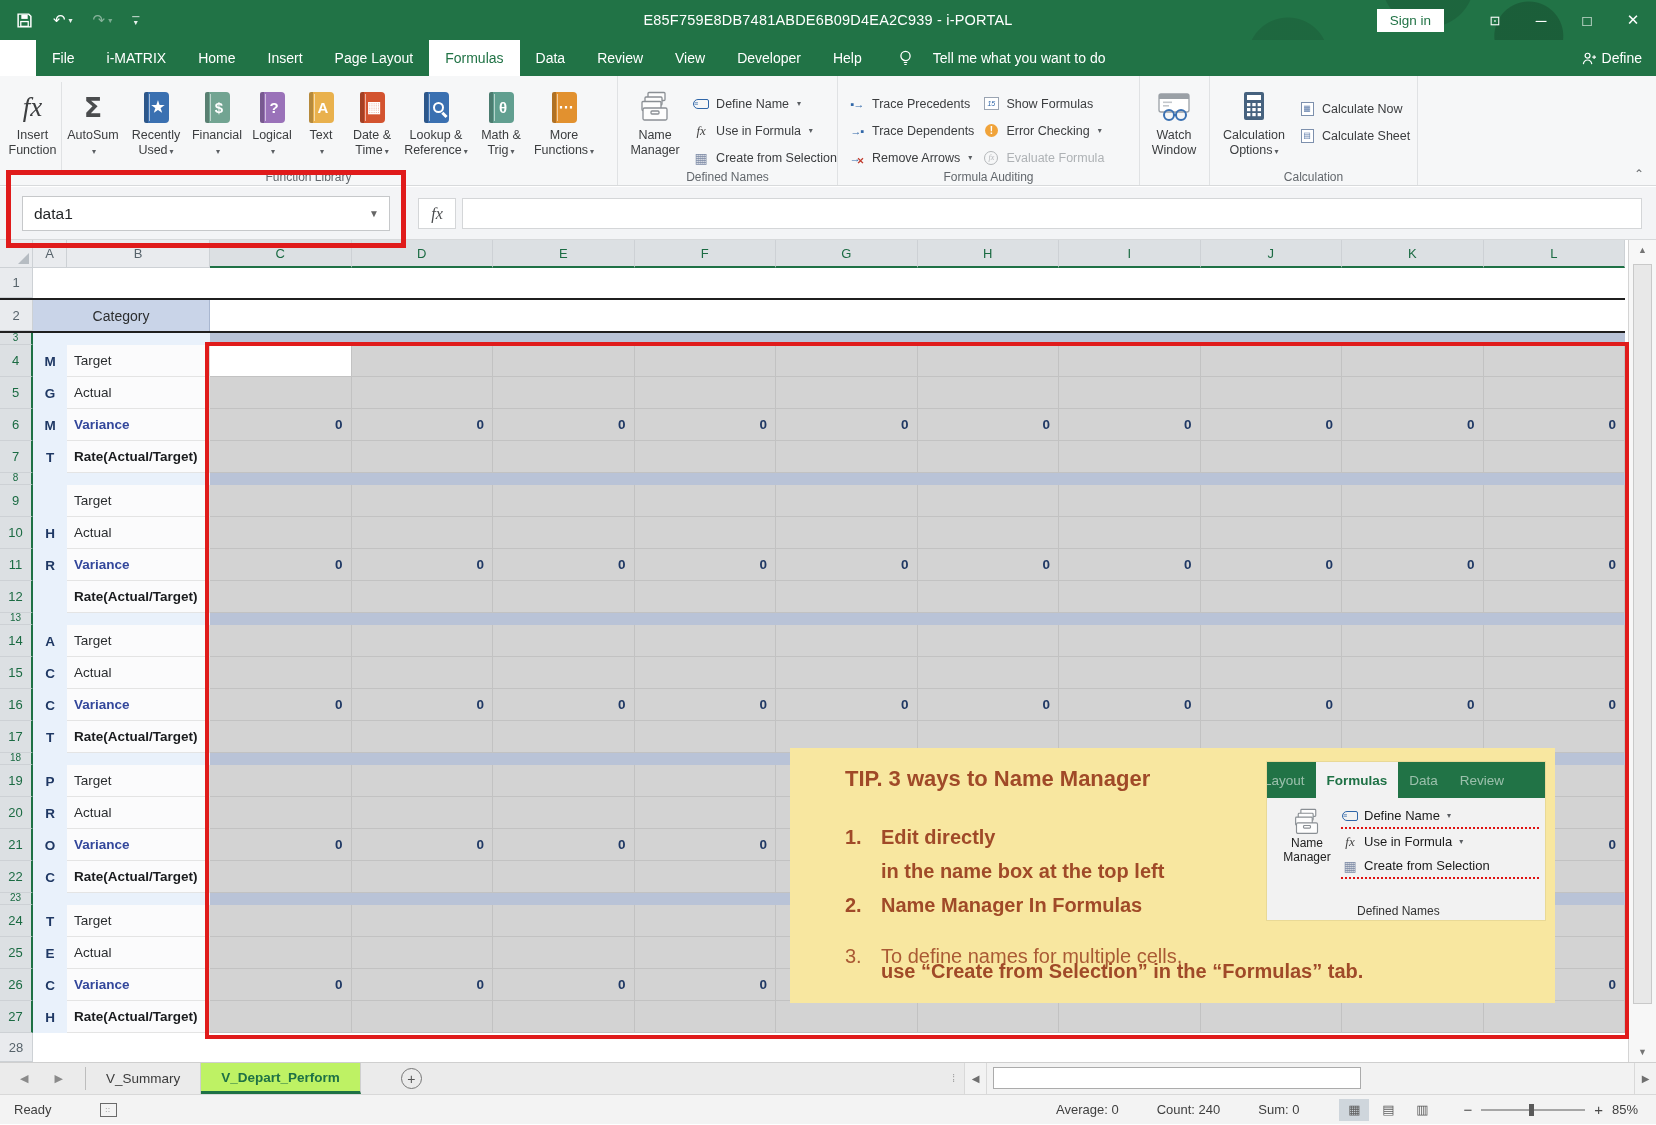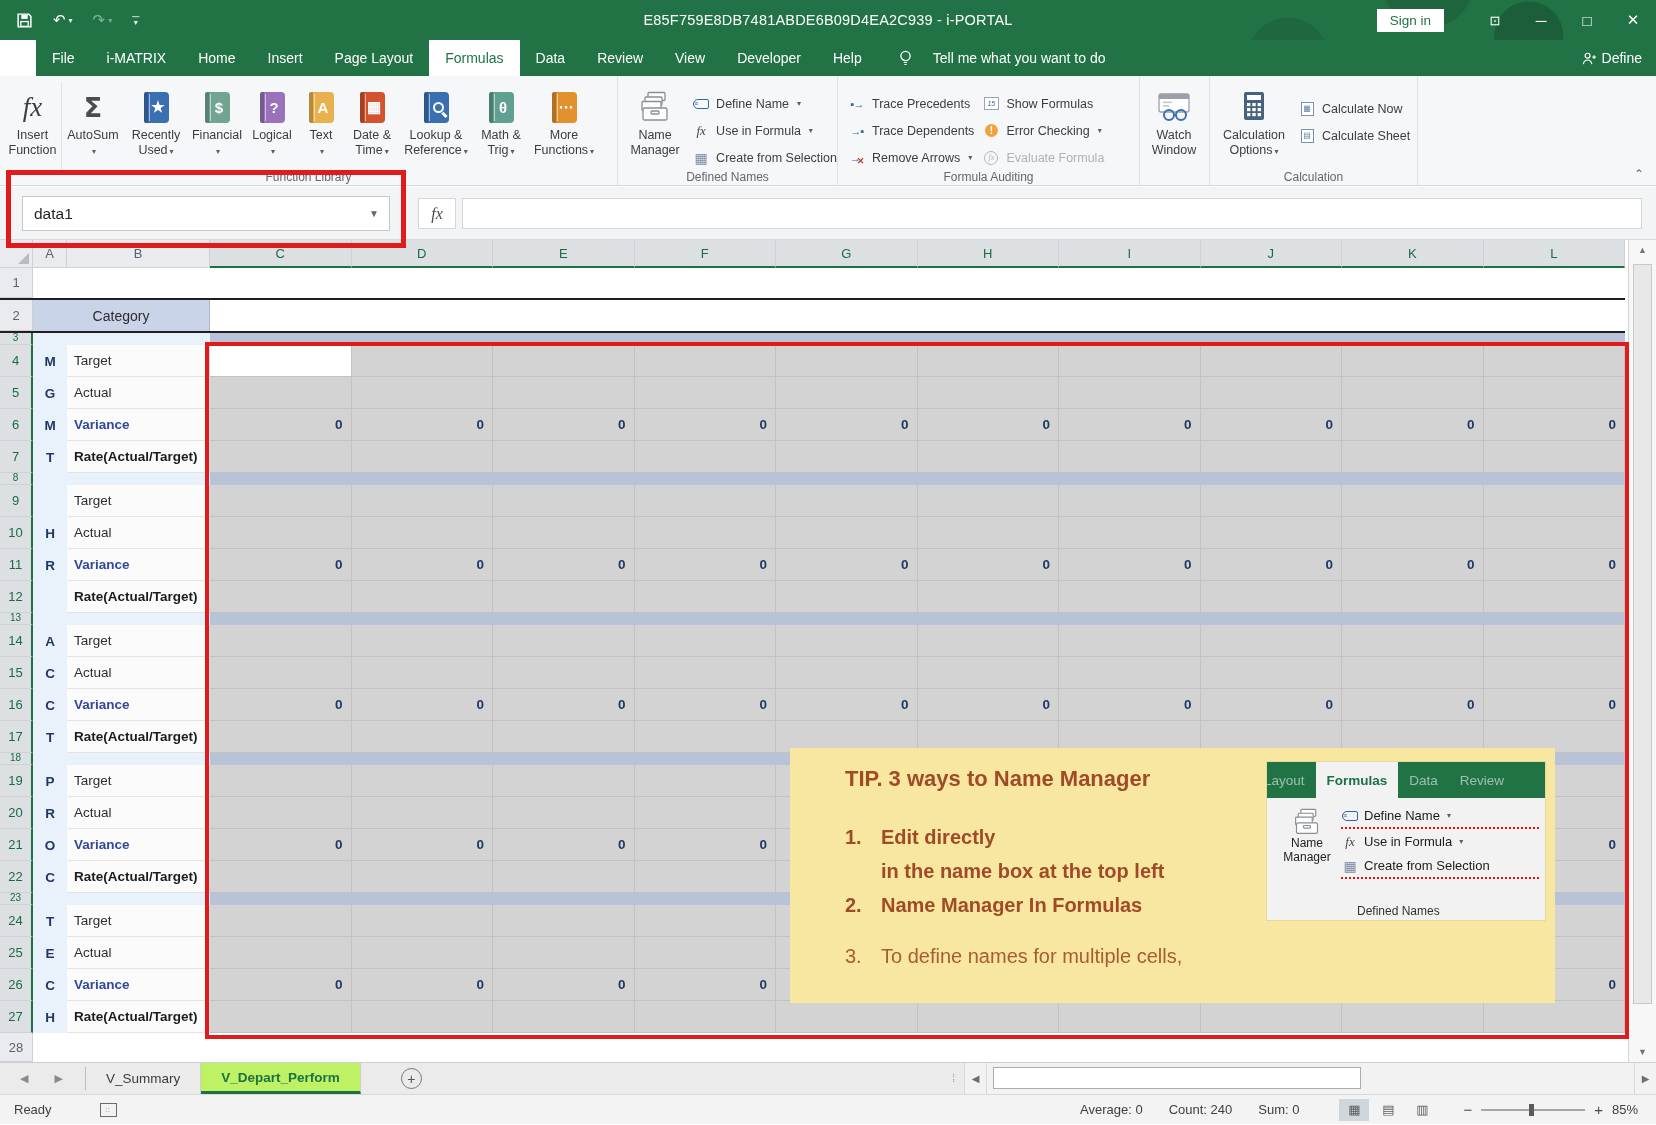--- a/index.html
+++ b/index.html
@@ -151,21 +151,21 @@
   .hsbtn{width:22px;height:100%;display:flex;align-items:center;justify-content:center;color:#6f6f6f;font-size:10px;background:#f2f2f2;border-left:1px solid #d9d9d9;}
   .hstrack{width:648px;height:100%;background:#f2f2f2;position:relative;border-left:1px solid #d9d9d9;}
   .hsthumb{position:absolute;left:6px;top:4px;height:22px;width:368px;background:#fff;border:1px solid #ababab;}
 
   
   .statusbar{position:absolute;left:0;top:1094px;width:100%;height:30px;background:#f3f3f3;border-top:1px solid #d8d8d8;
              display:flex;align-items:center;font-size:13px;color:#3f3f3f;}
   .ready{margin-left:14px;}
   .macroicon{width:17px;height:14px;border:1.3px solid #6a6a6a;margin-left:48px;display:flex;align-items:center;justify-content:center;font-size:7px;color:#6a6a6a;letter-spacing:1px;}
   .sright{margin-left:auto;display:flex;align-items:center;gap:26px;margin-right:18px;}
-  .aggs{display:flex;gap:26px;justify-content:center;}
+  .aggs{display:flex;gap:38px;justify-content:center;}
   .viewbtns{display:flex;gap:4px;margin-left:14px;}
   .vbtn{width:30px;height:22px;display:flex;align-items:center;justify-content:center;color:#5c5c5c;font-size:13px;}
   .vbtn.sel{background:#cfd6dc;}
   .zoomctl{display:flex;align-items:center;gap:9px;}
   .ztrack{width:104px;height:2px;background:#a6a6a6;position:relative;}
   .znotch{position:absolute;left:50%;top:-3px;width:1px;height:8px;background:#8a8a8a;}
   .zthumb{position:absolute;left:46%;top:-5px;width:5px;height:12px;background:#5a5a5a;}
   .zsign{font-size:15px;color:#4a4a4a;}
 </style>
 </head>
@@ -863,20 +863,21 @@
       <span class="vsarrow" style="bottom:0;">▼</span>
     </div>
   </div>
 
   <div class="tip">
     <div class="tiptitle">TIP. 3 ways to Name Manager</div>
     <div class="tipline" style="left:55px;top:78px;"><span class="tipnum">1.</span><span>Edit directly</span></div>
     <div class="tipline" style="left:91px;top:112px;">in the name box at the top left</div>
     <div class="tipline" style="left:55px;top:146px;"><span class="tipnum">2.</span><span>Name Manager In Formulas</span></div>
     <div class="tipline light" style="left:55px;top:185px;margin-top:12px;"><span class="tipnum">3.</span><span>To define names for multiple cells,</span></div>
+    <div class="tipline" style="left:91px;top:212px;">use “Create from Selection” in the “Formulas” tab.</div>
 
     <div class="miniribbon">
       <div class="mrtabs" id="mrtabs">
           <span class="mrtab first">Layout</span>
           <span class="mrtab active">Formulas</span>
           <span class="mrtab">Data</span>
           <span class="mrtab">Review</span>
         </div>
       <div class="mrbody">
         <div class="mrnm">

